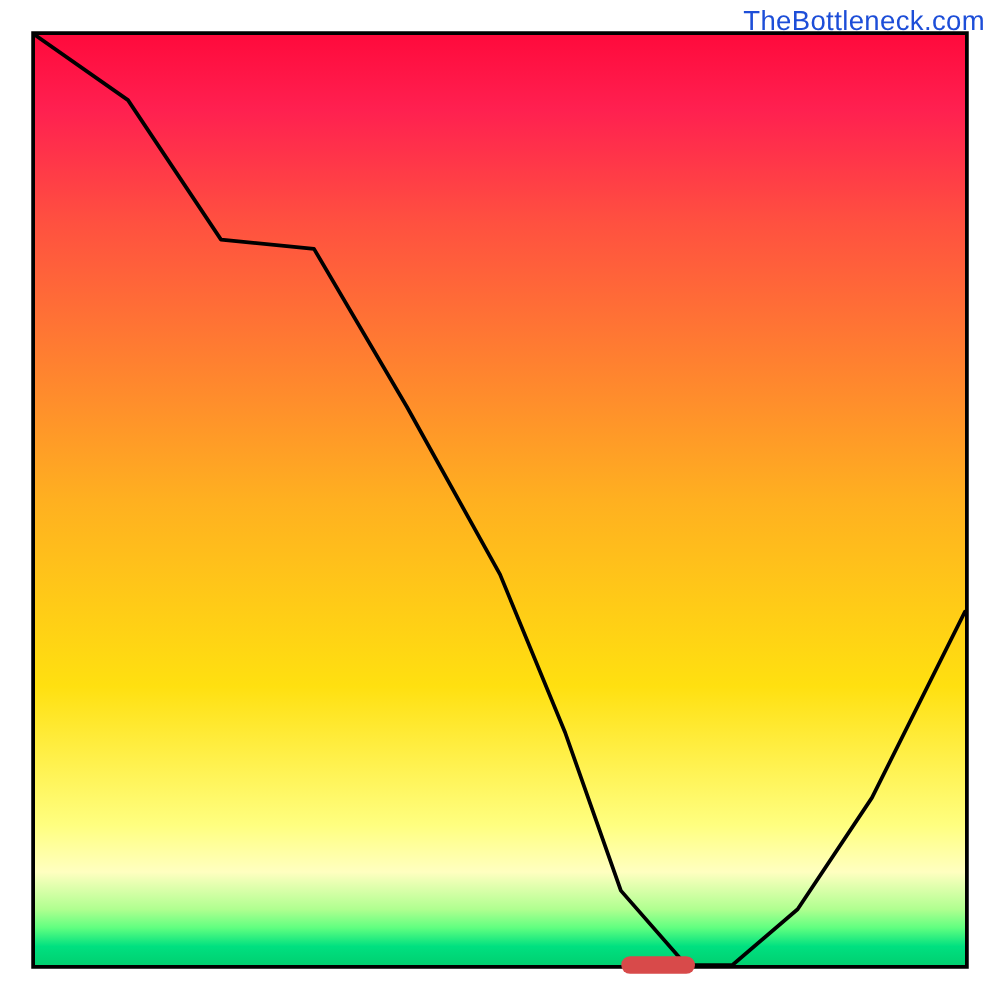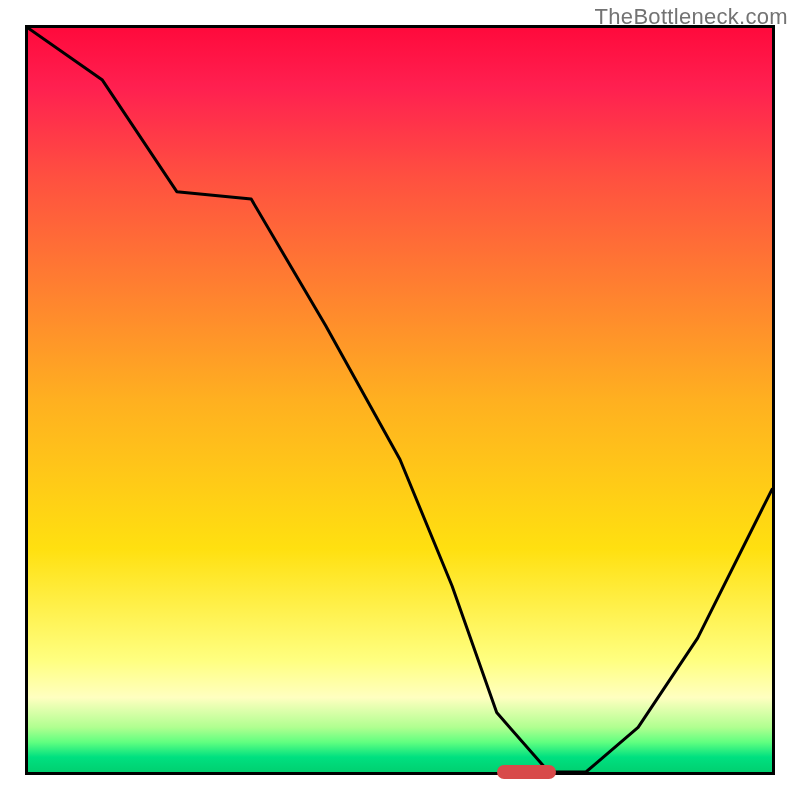--- a/index.html
+++ b/index.html
@@ -11,21 +11,21 @@
   .chart-container {
     position: relative;
     width: 800px;
     height: 800px;
   }
   .watermark {
     position: absolute;
     top: 4px;
     right: 12px;
     font-size: 22px;
-    color: #737373;
+    color: #1d4ed8;
     font-family: Arial, sans-serif;
     z-index: 3;
     letter-spacing: 0.3px;
   }
   .plot-area {
     position: absolute;
     left: 25px;
     top: 25px;
     width: 750px;
     height: 750px;

